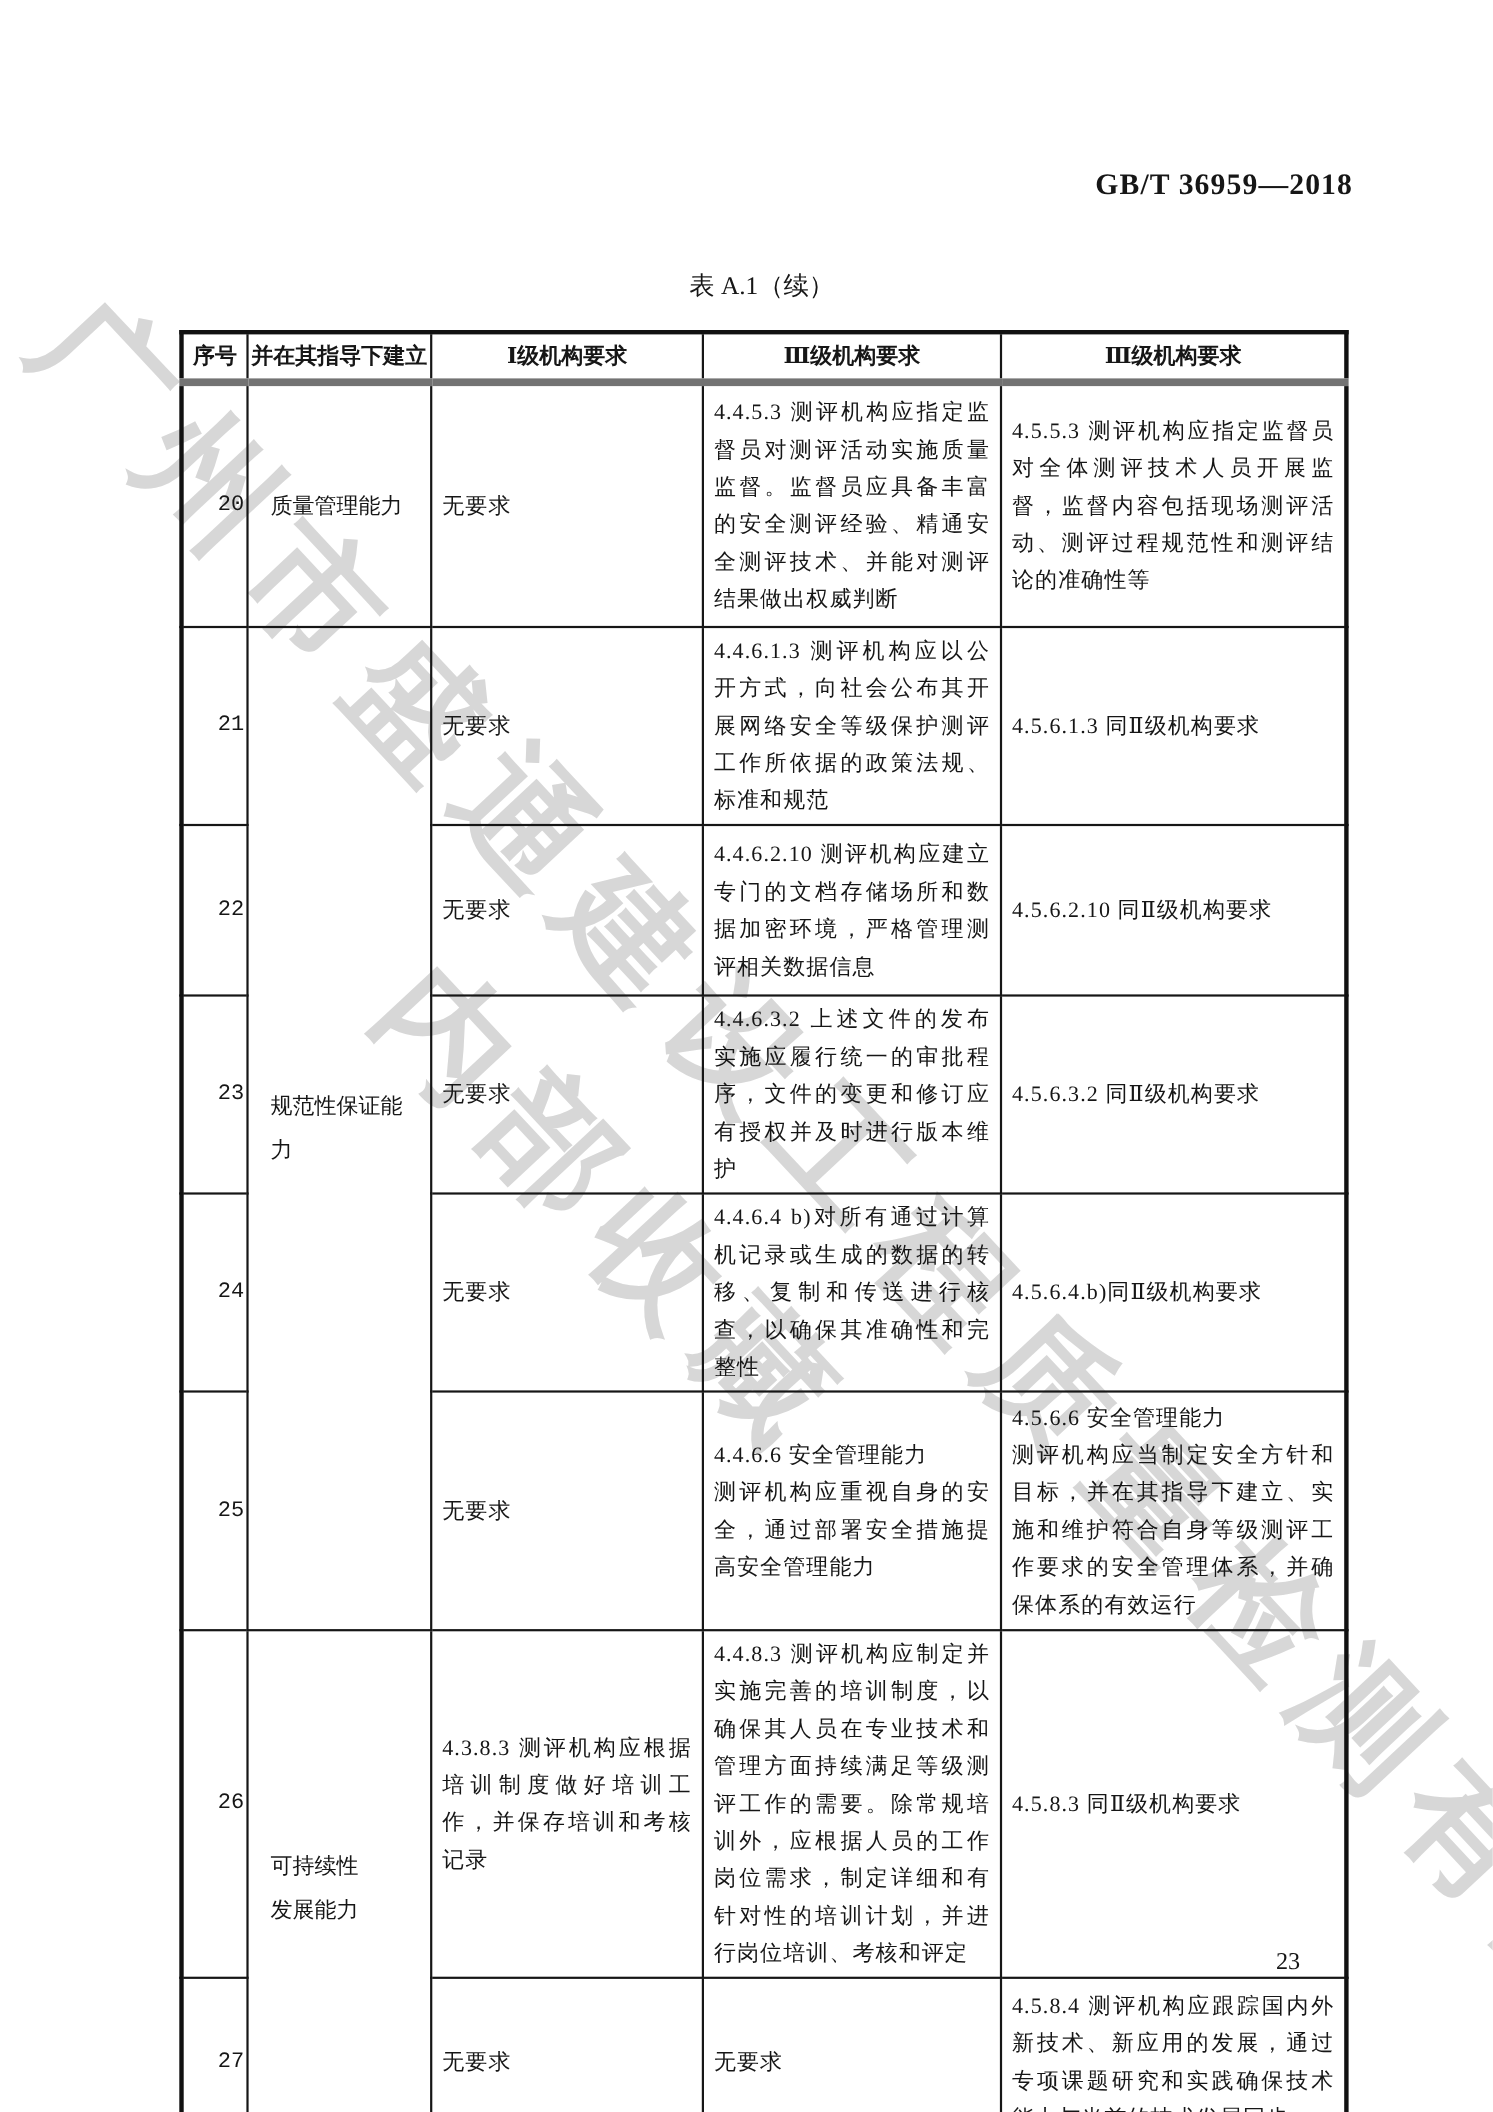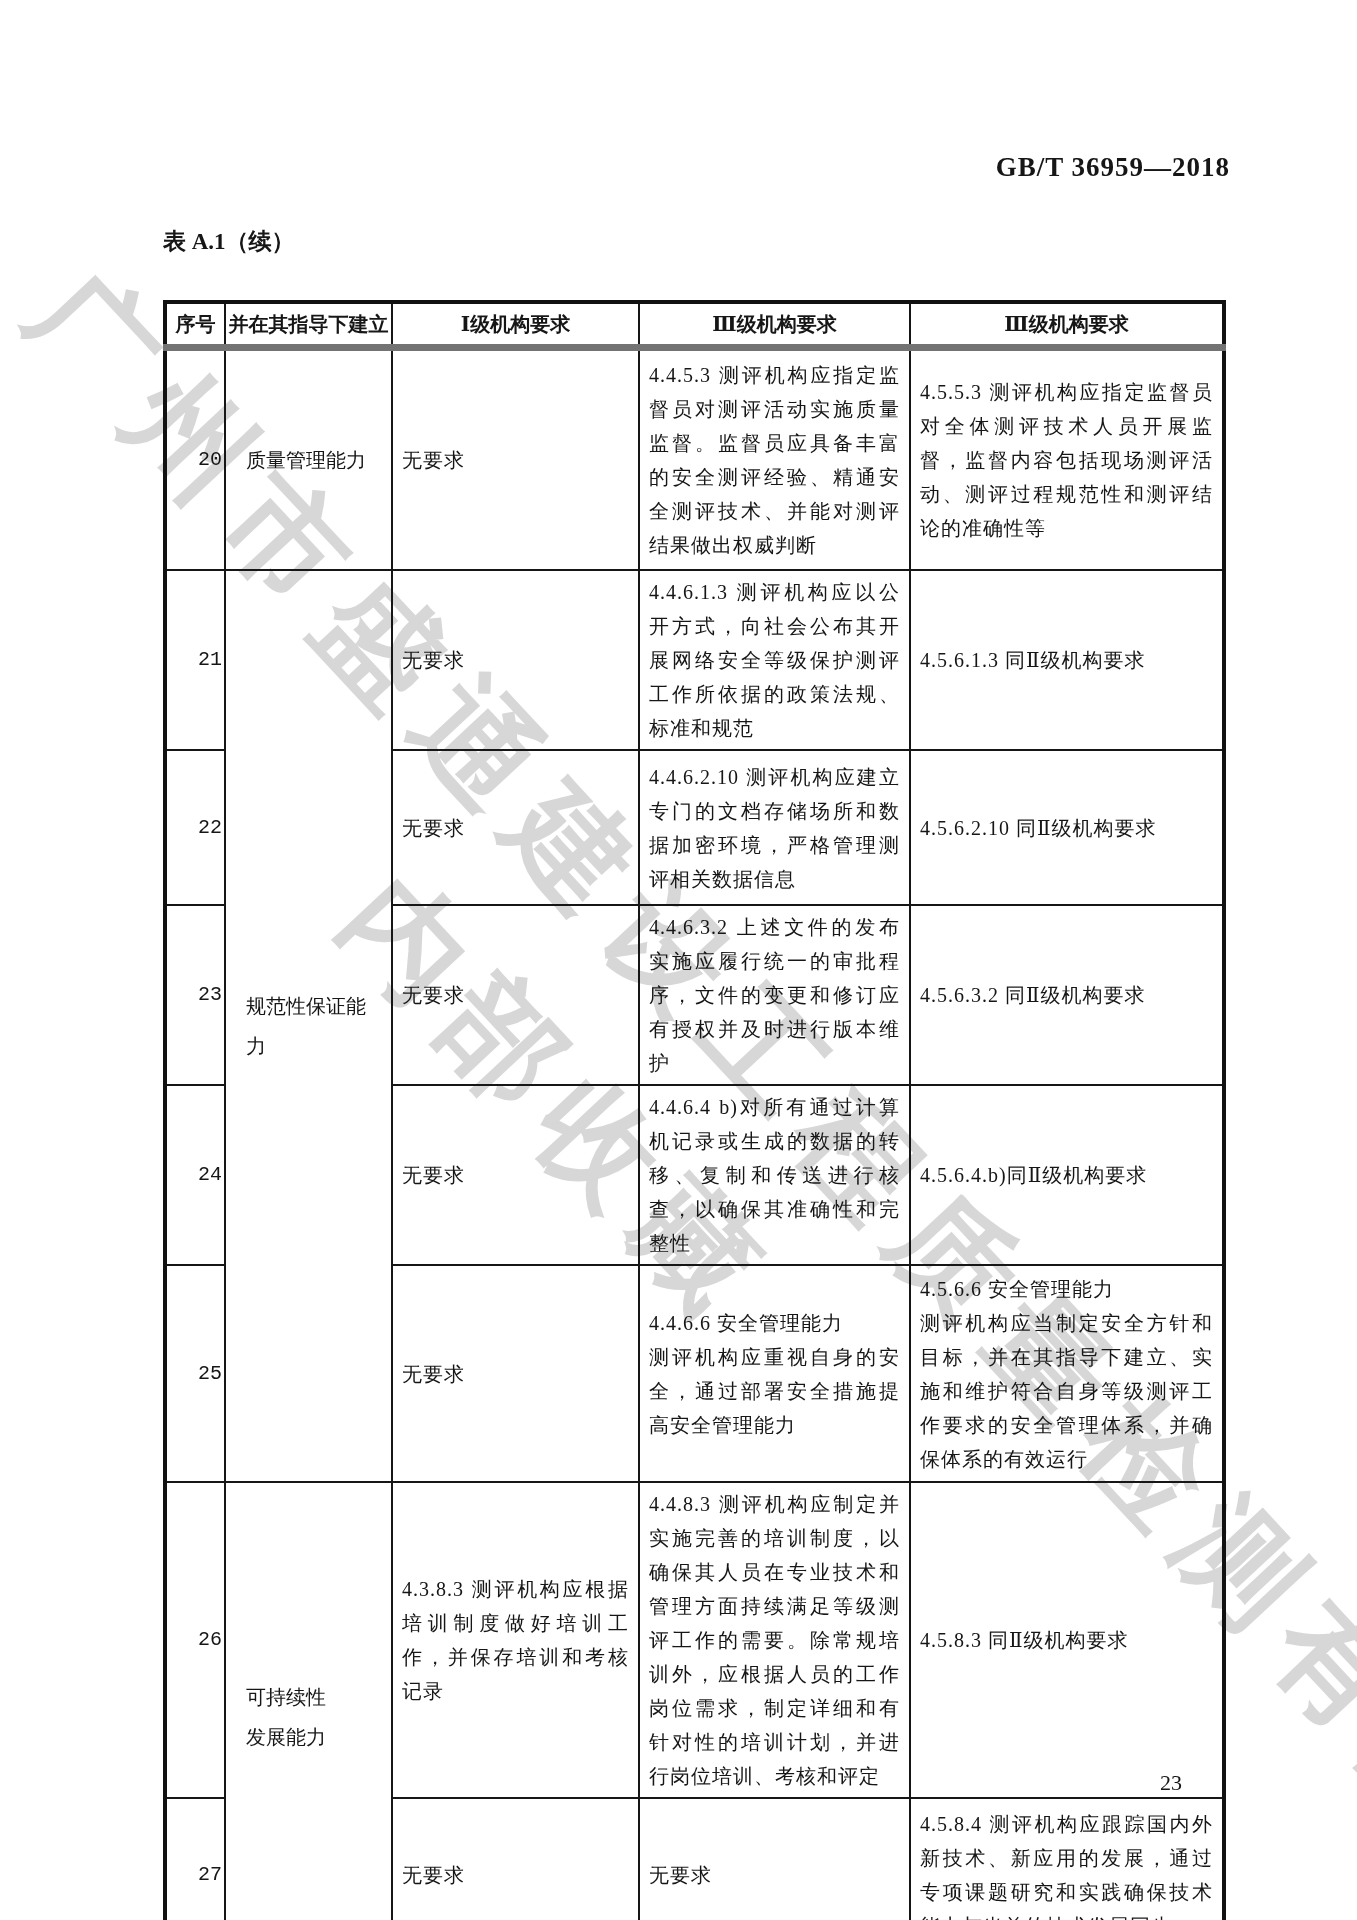--- a/index.html
+++ b/index.html
@@ -33,23 +33,23 @@
   
   .doc-number{
     position:absolute;
     top:152px;right:127px;
     font-size:27px;font-weight:700;
     letter-spacing:1px;
     z-index:1;
   }
   .table-title{
     position:absolute;
-    left:163px;top:226px;width:1059px;
-    text-align:left;
-    font-size:23px;font-weight:700;
+    left:163px;top:244px;width:1059px;
+    text-align:center;
+    font-size:23px;font-weight:400;
     z-index:1;
   }
   .page-number{
     position:absolute;
     left:1160px;top:1770px;
     font-size:22px;
     z-index:1;
   }
 
   

